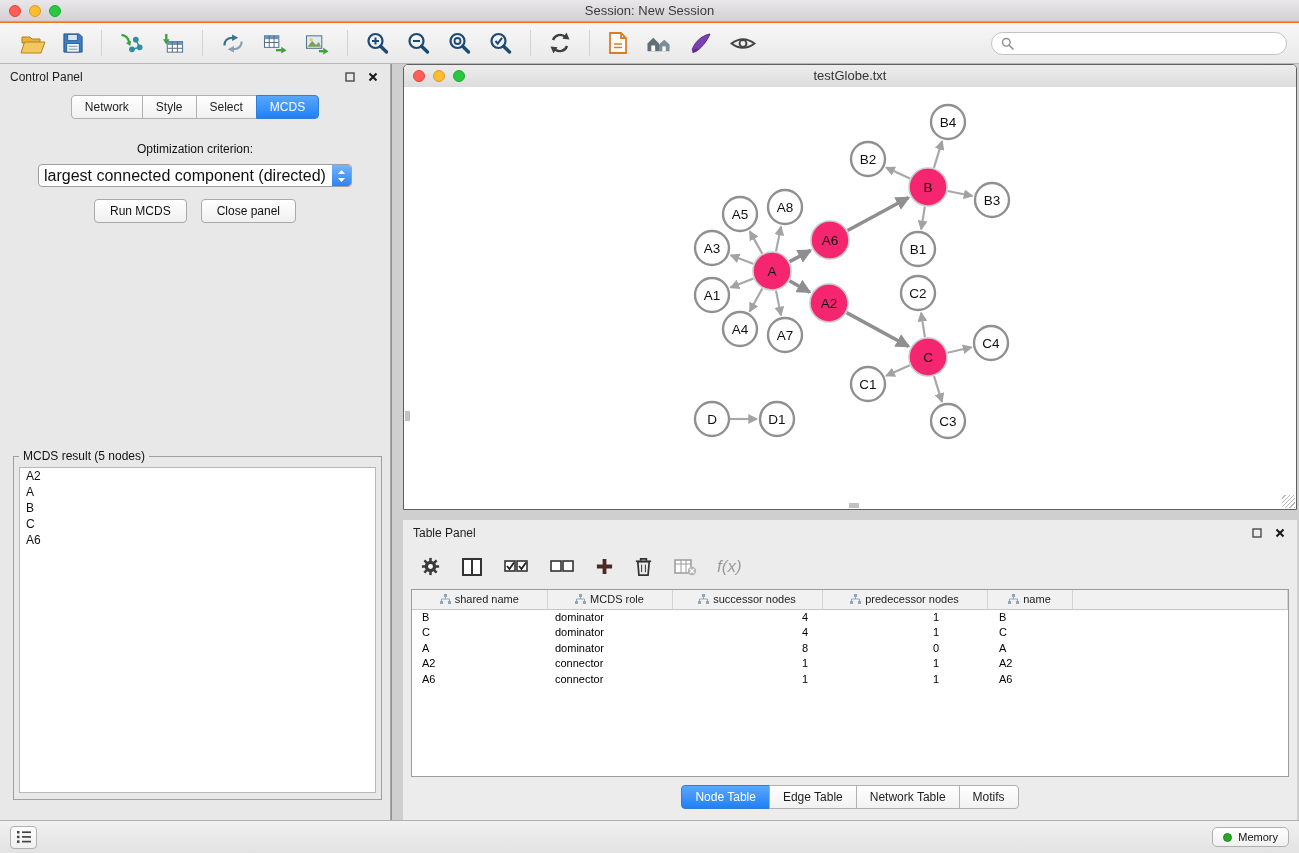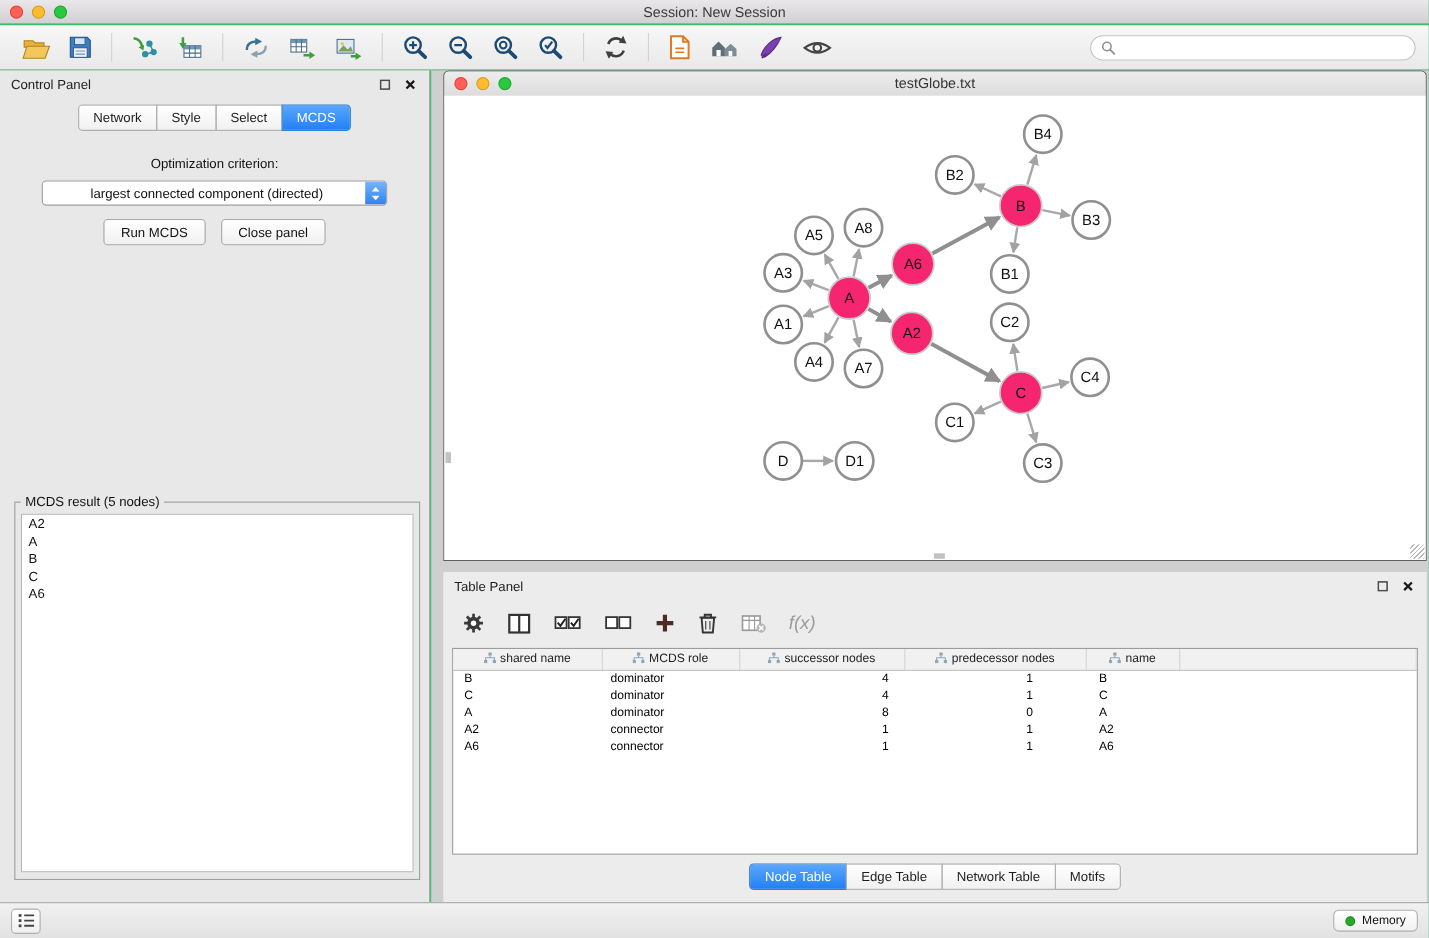--- a/index.html
+++ b/index.html
@@ -1,21 +1,21 @@
 <!DOCTYPE html>
 <html><head>
 <meta charset="utf-8">
 <style>
   html,body{margin:0;padding:0;}
   body{width:1299px;height:853px;overflow:hidden;background:#cfcfcf;
        font-family:"Liberation Sans",sans-serif;-webkit-font-smoothing:antialiased;}
   *{box-sizing:border-box;}
   button{font-family:"Liberation Sans",sans-serif;}
 
-  .app{position:relative;width:1299px;height:853px;background:#22c55e;overflow:hidden;}
+  .app{position:relative;width:1299px;height:853px;background:#f97316;overflow:hidden;}
 
   
   .titlebar{position:absolute;top:0;left:0;right:0;height:22px;
             background:linear-gradient(#e9e7e9,#d2d0d2);border-bottom:1px solid #a9a9a9;}
   .title-text{text-align:center;line-height:21px;font-size:13px;color:#3b3b3b;}
   .lights{position:absolute;left:9px;top:5px;display:flex;gap:8px;}
   .light{width:12px;height:12px;border-radius:50%;cursor:pointer;}
   .l-red{background:#ff5f57;border:1px solid #e0443e;}
   .l-yellow{background:#febc2e;border:1px solid #d89c21;}
   .l-green{background:#28c840;border:1px solid #1eaa31;}
@@ -41,21 +41,21 @@
   .seg-row{display:flex;justify-content:center;margin-top:5px;}
   .seg{font-size:12px;padding:4px 13px;background:linear-gradient(#ffffff,#f1f1f1);
        border:1px solid #b0b0b0;margin-left:-1px;color:#1d1d1d;cursor:pointer;}
   .seg:first-child{border-radius:4px 0 0 4px;margin-left:0;text-align:center;}
   .seg:last-child{border-radius:0 4px 4px 0;}
   .seg.active{background:linear-gradient(#5aa7fd,#2180f6);border-color:#2f7fd6;color:#fff;}
 
   .opt-label{text-align:center;font-size:12px;margin-top:23px;color:#111;}
   .combo{width:314px;height:23px;margin:8px auto 0;background:#fff;border:1px solid #9f9f9f;
          border-radius:4px;display:flex;align-items:center;overflow:hidden;cursor:pointer;}
-  .combo-text{flex:1;font-size:12px;padding-left:5px;color:#111;white-space:nowrap;overflow:hidden;text-align:center;}
+  .combo-text{flex:1;font-size:16px;padding-left:5px;color:#111;white-space:nowrap;overflow:hidden;}
   .combo-btn{width:19px;height:21px;background:linear-gradient(#74b5fc,#2e82f3);
              border-radius:0 3px 3px 0;display:flex;align-items:center;justify-content:center;flex:none;}
   .btn-row{display:flex;justify-content:center;gap:14px;margin-top:12px;}
   .push-btn{font-size:12px;padding:4px 15px;background:linear-gradient(#ffffff,#f0f0f0);
             border:1px solid #a9a9a9;border-radius:4px;color:#111;cursor:pointer;}
 
   .groupbox{position:absolute;left:13px;right:8px;top:392px;bottom:20px;
             border:1px solid #9f9f9f;background:#e8e8e8;}
   .groupbox-title{position:absolute;top:-8px;left:5px;background:#e8e8e8;padding:0 4px;
                   font-size:12px;color:#111;}

